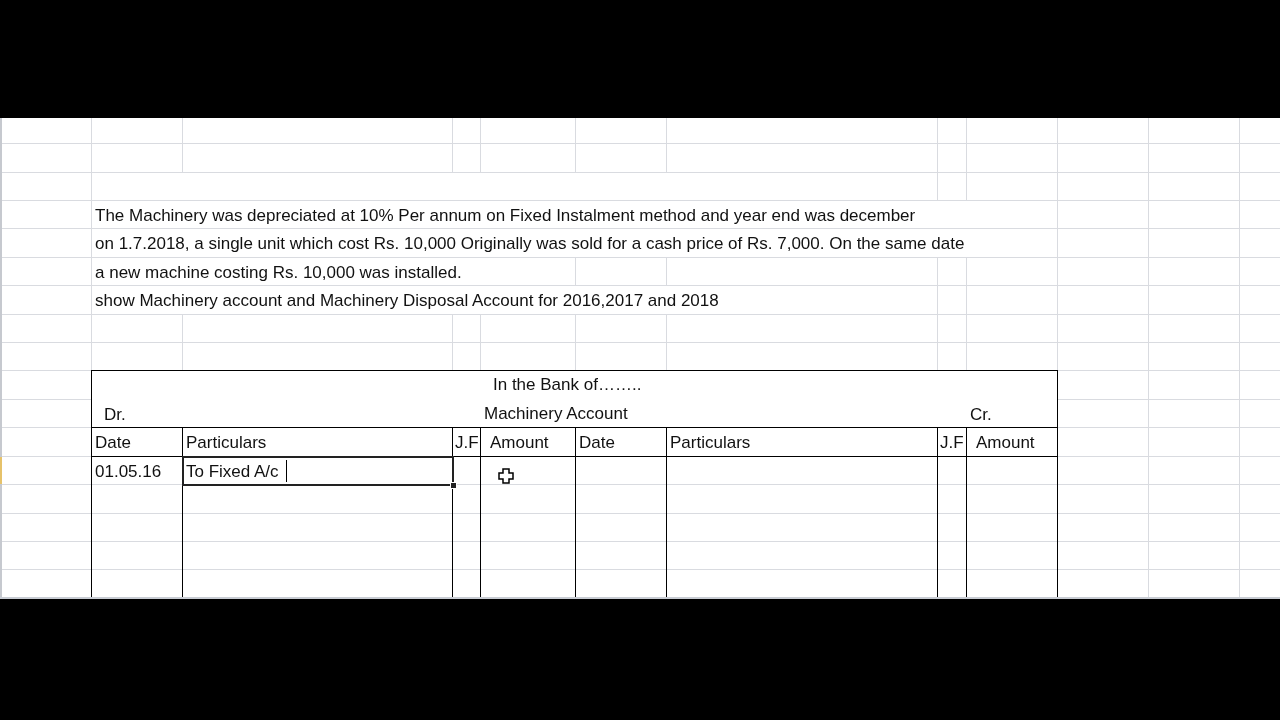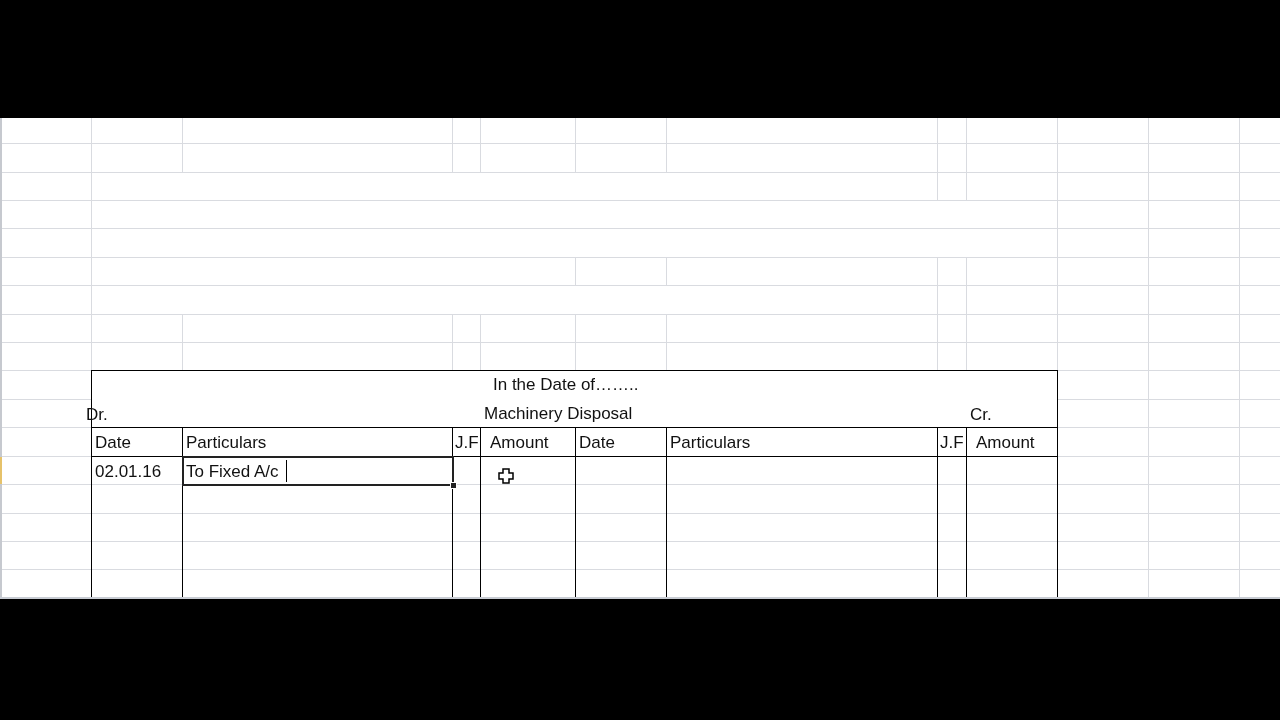--- a/index.html
+++ b/index.html
@@ -60,20 +60,24 @@
 
   <div class="leftedge"></div>
   <div class="rowhl" style="top:339px;height:27px"></div>
 
   <div class="cellbg" style="left:92px;top:55px;width:780px;height:27px"></div>
   <div class="cellbg" style="left:92px;top:83px;width:910px;height:27px"></div>
   <div class="cellbg" style="left:92px;top:111px;width:955px;height:28px"></div>
   <div class="cellbg" style="left:92px;top:140px;width:405px;height:27px"></div>
   <div class="cellbg" style="left:92px;top:168px;width:700px;height:28px"></div>
 
+  <div class="txt" style="left:95px;top:88px">The Machinery was depreciated at 10% Per annum on Fixed Instalment method and year end was december</div>
+  <div class="txt" style="left:95px;top:116px">on 1.7.2018, a single unit which cost Rs. 10,000 Originally was sold for a cash price of Rs. 7,000. On the same date</div>
+  <div class="txt" style="left:95px;top:145px">a new machine costing Rs. 10,000 was installed.</div>
+  <div class="txt" style="left:95px;top:173px">show Machinery account and Machinery Disposal Account for 2016,2017 and 2018</div>
 
   <div>
 
     <div class="ledger-bg" style="left:92px;top:253px;width:965px;height:57px"></div>
 
     <div class="ledger-bg" style="left:92px;top:311px;width:965px;height:27px"></div>
 
     <div class="bl" style="left:91px;top:252px;width:967px;height:1px"></div>
     <div class="bl" style="left:91px;top:252px;width:1px;height:229px"></div>
     <div class="bl" style="left:1057px;top:252px;width:1px;height:229px"></div>
@@ -82,35 +86,35 @@
     <div class="bl" style="left:91px;top:338px;width:967px;height:1px"></div>
 
     <div class="bl" style="left:182px;top:309px;width:1px;height:172px"></div>
     <div class="bl" style="left:452px;top:309px;width:1px;height:172px"></div>
     <div class="bl" style="left:480px;top:309px;width:1px;height:172px"></div>
     <div class="bl" style="left:575px;top:309px;width:1px;height:172px"></div>
     <div class="bl" style="left:666px;top:309px;width:1px;height:172px"></div>
     <div class="bl" style="left:937px;top:309px;width:1px;height:172px"></div>
     <div class="bl" style="left:966px;top:309px;width:1px;height:172px"></div>
 
-    <div class="txt" style="left:493px;top:257px">In the Date of……..</div>
-    <div class="txt" style="left:484px;top:286px">Machinery  Disposal</div>
-    <div class="txt" style="left:86px;top:287px">Dr.</div>
+    <div class="txt" style="left:493px;top:257px">In the Bank of……..</div>
+    <div class="txt" style="left:484px;top:286px">Machinery  Account</div>
+    <div class="txt" style="left:104px;top:287px">Dr.</div>
     <div class="txt" style="left:970px;top:287px">Cr.</div>
 
     <div class="txt" style="left:95px;top:315px">Date</div>
     <div class="txt" style="left:186px;top:315px">Particulars</div>
     <div class="txt" style="left:455px;top:315px">J.F</div>
     <div class="txt" style="left:490px;top:315px">Amount</div>
     <div class="txt" style="left:579px;top:315px">Date</div>
     <div class="txt" style="left:670px;top:315px">Particulars</div>
     <div class="txt" style="left:940px;top:315px">J.F</div>
     <div class="txt" style="left:976px;top:315px">Amount</div>
 
-    <div class="txt" style="left:95px;top:344px">02.01.16</div>
+    <div class="txt" style="left:95px;top:344px">01.05.16</div>
 
     <div class="activecell" style="left:182px;top:338px;width:272px;height:30px"></div>
     <div class="txt" style="left:186px;top:344px">To Fixed A/c</div>
     <div class="caret" style="left:286px;top:342px;height:22px"></div>
     <div class="fillhandle" style="left:450px;top:364px"></div>
   </div>
 
   <svg class="cursor" style="left:498px;top:350px" width="16" height="16" viewBox="0 0 16 16">
     <path d="M5 1 H11 V5 H15 V11 H11 V15 H5 V11 H1 V5 H5 Z" fill="#fff" stroke="#000" stroke-width="1.5"></path>
   </svg>

